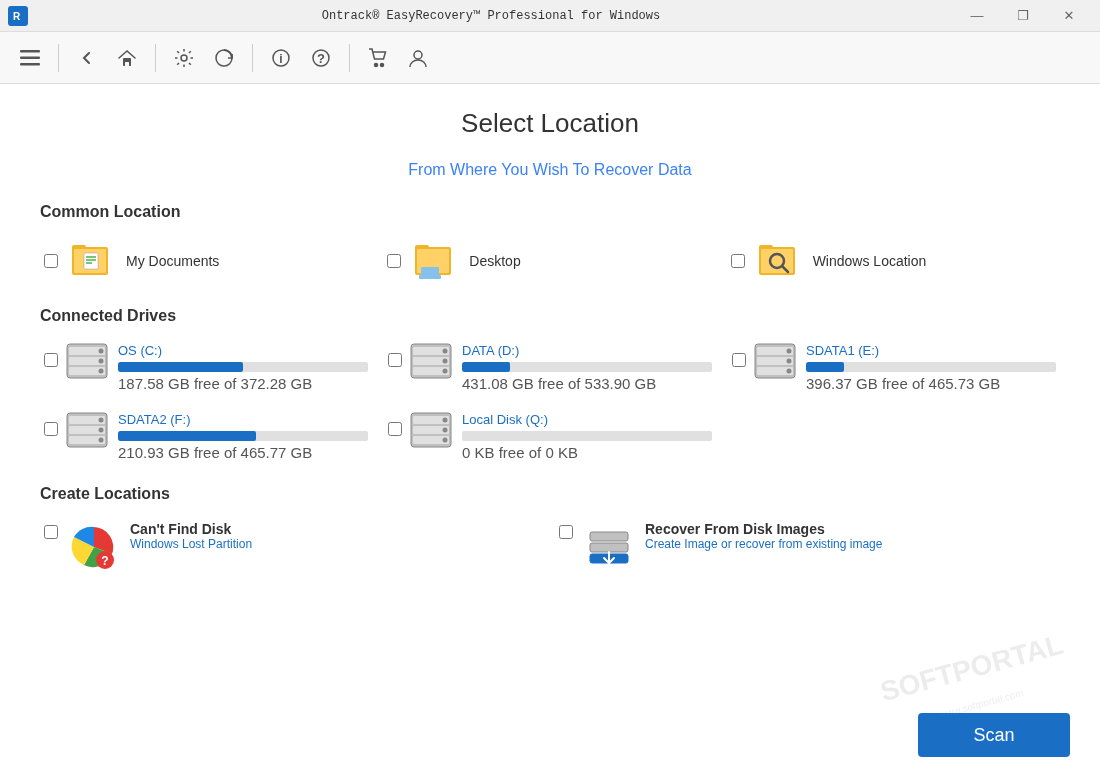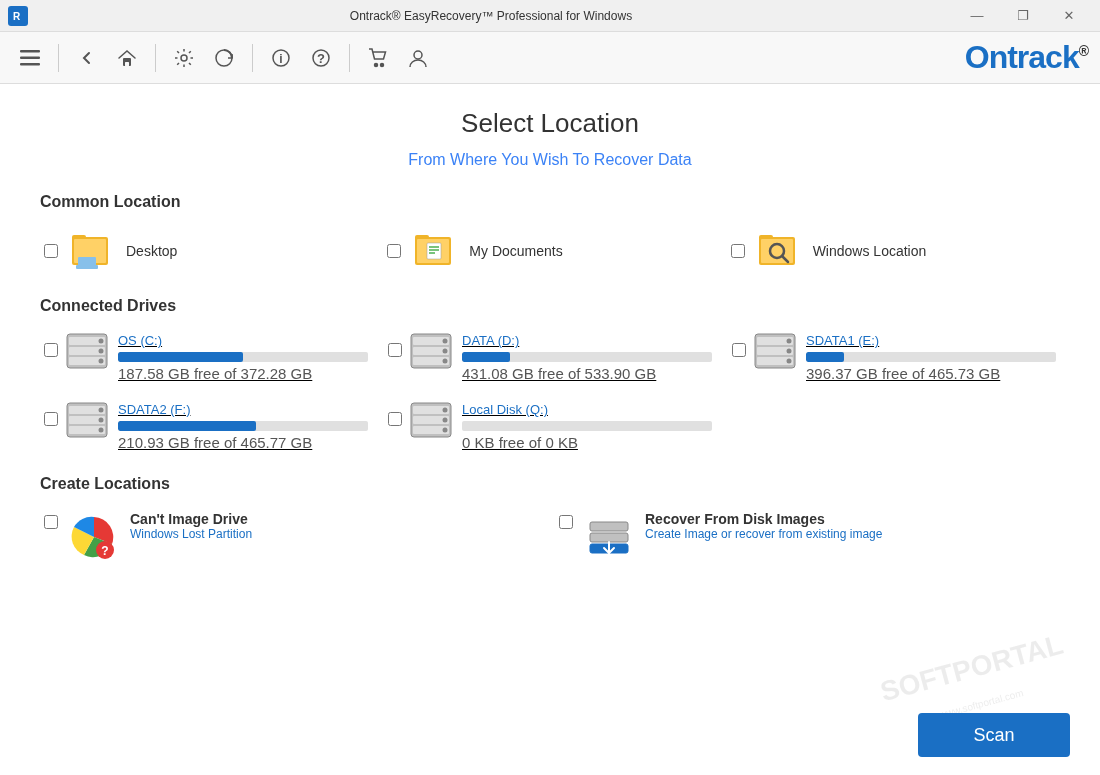--- a/index.html
+++ b/index.html
@@ -14,21 +14,21 @@
       justify-content: space-between;
       padding: 0 8px;
       border-bottom: 1px solid #ddd;
     }
     .titlebar-icon {
       width: 20px; height: 20px;
       background: #1a6fc4;
       border-radius: 3px;
       display: flex; align-items: center; justify-content: center;
     }
-    .titlebar-title { font-size: 12px; color: #333; flex: 1; text-align: center; }
+    .titlebar-title { font-size: 12px; color: #333; flex: 1; text-align: center; font-family: Liberation Mono, monospace; }
     .titlebar-controls { display: flex; gap: 0; }
     .titlebar-btn {
       width: 46px; height: 32px;
       border: none; background: transparent;
       cursor: pointer; font-size: 13px; color: #666;
       display: flex; align-items: center; justify-content: center;
     }
 
     
     .toolbar {
@@ -58,21 +58,21 @@
       padding: 24px 40px 20px;
       height: calc(775px - 32px - 52px);
       position: relative;
       overflow: hidden;
     }
     .page-title {
       text-align: center;
       font-size: 26px;
       font-weight: 300;
       color: #333;
-      margin-bottom: 12px;
+      margin-bottom: 22px;
     }
     .page-subtitle {
       text-align: center;
       font-size: 16px;
       color: #3b82f6;
       margin-bottom: 24px;
     }
 
     
     .section-title {
@@ -116,21 +116,20 @@
       grid-template-columns: repeat(3, 1fr);
       gap: 12px;
       margin-bottom: 20px;
     }
     .drive-item {
       display: flex;
       align-items: flex-start;
       gap: 8px;
       cursor: pointer;
       padding: 4px;
-      text-decoration: underline;
     }
     .drive-item input[type="checkbox"] {
       width: 14px; height: 14px;
       cursor: pointer; flex-shrink: 0;
       margin-top: 10px;
     }
     .drive-icon {
       width: 44px; height: 44px;
       flex-shrink: 0;
     }
@@ -296,63 +295,60 @@
       <circle cx="8" cy="17" r="1.5" fill="#555"></circle>
       <circle cx="14" cy="17" r="1.5" fill="#555"></circle>
     </svg>
   </button>
   <button class="toolbar-btn" title="Account">
     <svg width="20" height="20" viewBox="0 0 20 20" fill="none" stroke="#555" stroke-width="1.5">
       <circle cx="10" cy="7" r="4"></circle>
       <path d="M2 19c0-4 3.6-7 8-7s8 3 8 7"></path>
     </svg>
   </button>
-  <div class="toolbar-brand">
-    Ontrack<span>®</span>
-  </div>
 </div>
 
 <div class="main">
 
   <h1 class="page-title">Select Location</h1>
   <p class="page-subtitle">From Where You Wish To Recover Data</p>
 
   <div class="section-title">Common Location</div>
   <div class="location-grid">
 
     <div class="location-item">
       <input type="checkbox" style="">
       <div class="location-icon">
         <svg width="48" height="44" viewBox="0 0 48 44">
           <rect x="4" y="8" width="36" height="28" rx="2" fill="#f0b429"></rect>
           <rect x="4" y="6" width="14" height="6" rx="2" fill="#f0b429"></rect>
           <rect x="6" y="10" width="32" height="24" rx="1" fill="#ffd166"></rect>
 
-          <rect x="10" y="28" width="18" height="10" rx="1" fill="#87c0ea"></rect>
-          <rect x="8" y="36" width="22" height="4" rx="1" fill="#87c0ea"></rect>
-        </svg>
-      </div>
-      <span class="location-label">Desktop</span>
+          <rect x="16" y="14" width="14" height="16" rx="1" fill="white" stroke="#999" stroke-width="0.5"></rect>
+          <line x1="18" y1="18" x2="28" y2="18" stroke="#4caf50" stroke-width="1.5"></line>
+          <line x1="18" y1="21" x2="28" y2="21" stroke="#4caf50" stroke-width="1.5"></line>
+          <line x1="18" y1="24" x2="24" y2="24" stroke="#4caf50" stroke-width="1.5"></line>
+        </svg>
+      </div>
+      <span class="location-label">My Documents</span>
     </div>
 
     <div class="location-item">
       <input type="checkbox" style="">
       <div class="location-icon">
         <svg width="48" height="44" viewBox="0 0 48 44">
           <rect x="4" y="8" width="36" height="28" rx="2" fill="#f0b429"></rect>
           <rect x="4" y="6" width="14" height="6" rx="2" fill="#f0b429"></rect>
           <rect x="6" y="10" width="32" height="24" rx="1" fill="#ffd166"></rect>
 
-          <rect x="16" y="14" width="14" height="16" rx="1" fill="white" stroke="#999" stroke-width="0.5"></rect>
-          <line x1="18" y1="18" x2="28" y2="18" stroke="#4caf50" stroke-width="1.5"></line>
-          <line x1="18" y1="21" x2="28" y2="21" stroke="#4caf50" stroke-width="1.5"></line>
-          <line x1="18" y1="24" x2="24" y2="24" stroke="#4caf50" stroke-width="1.5"></line>
-        </svg>
-      </div>
-      <span class="location-label">My Documents</span>
+          <rect x="10" y="28" width="18" height="10" rx="1" fill="#87c0ea"></rect>
+          <rect x="8" y="36" width="22" height="4" rx="1" fill="#87c0ea"></rect>
+        </svg>
+      </div>
+      <span class="location-label">Desktop</span>
     </div>
 
     <div class="location-item">
       <input type="checkbox" style="">
       <div class="location-icon">
         <svg width="48" height="44" viewBox="0 0 48 44">
           <rect x="4" y="8" width="36" height="28" rx="2" fill="#f0b429"></rect>
           <rect x="4" y="6" width="14" height="6" rx="2" fill="#f0b429"></rect>
           <rect x="6" y="10" width="32" height="24" rx="1" fill="#ffd166"></rect>
 
@@ -495,21 +491,21 @@
 
           <path d="M25 25 L15 43 A20 20 0 0 1 5 15 Z" fill="#fdd835"></path>
 
           <path d="M25 25 L5 15 A20 20 0 0 1 25 5 Z" fill="#1e88e5"></path>
 
           <circle cx="36" cy="38" r="9" fill="#e53935"></circle>
           <text x="36" y="43" text-anchor="middle" font-size="12" fill="white" font-weight="bold">?</text>
         </svg>
       </div>
       <div class="other-info">
-        <div class="other-name">Can't Image Drive</div>
+        <div class="other-name">Can't Find Disk</div>
         <div class="other-desc">Windows Lost Partition</div>
       </div>
     </div>
 
     <div class="other-item">
       <input type="checkbox" style="">
       <div class="other-icon">
         <svg width="50" height="50" viewBox="0 0 50 50">
 
           <rect x="6" y="10" width="38" height="9" rx="2" fill="#c0c0c0" stroke="#888" stroke-width="1"></rect>

